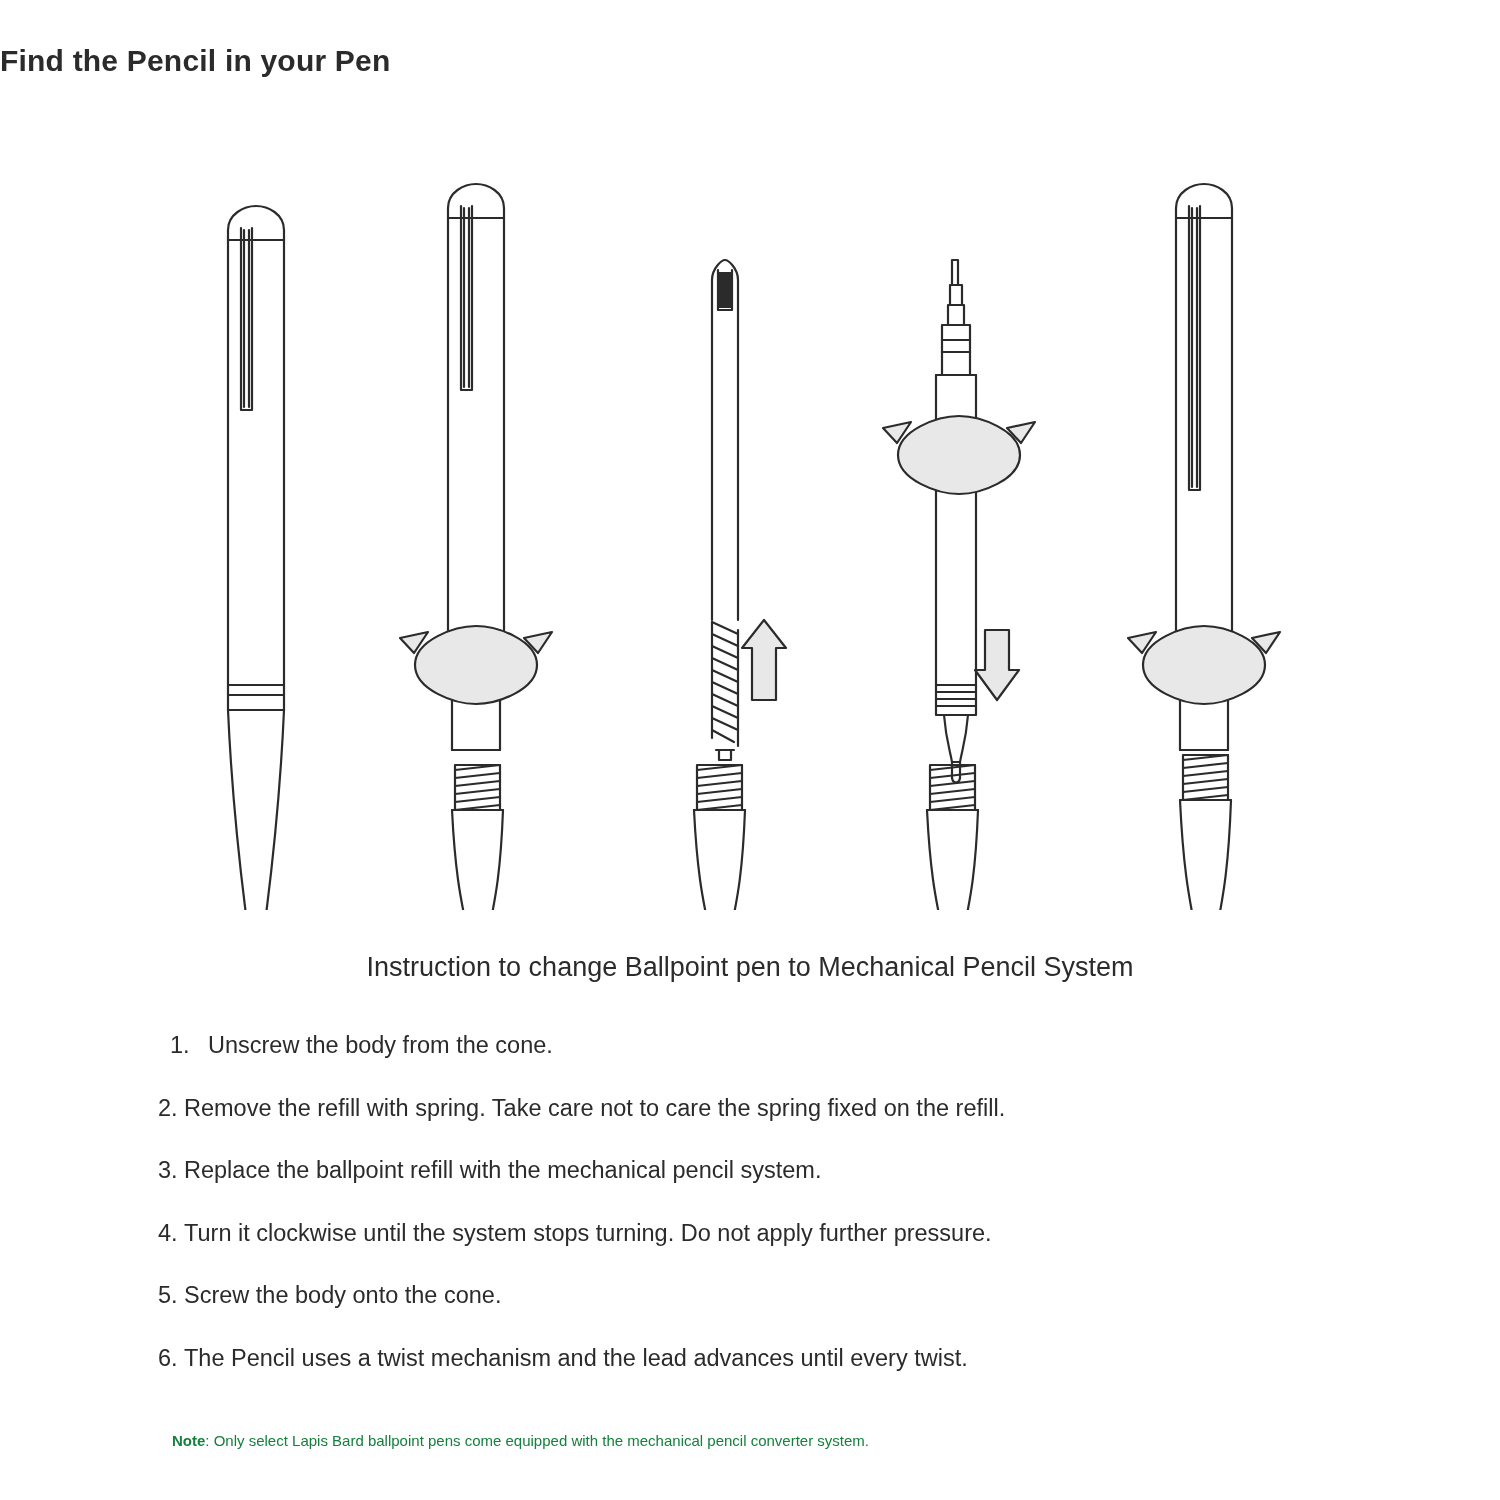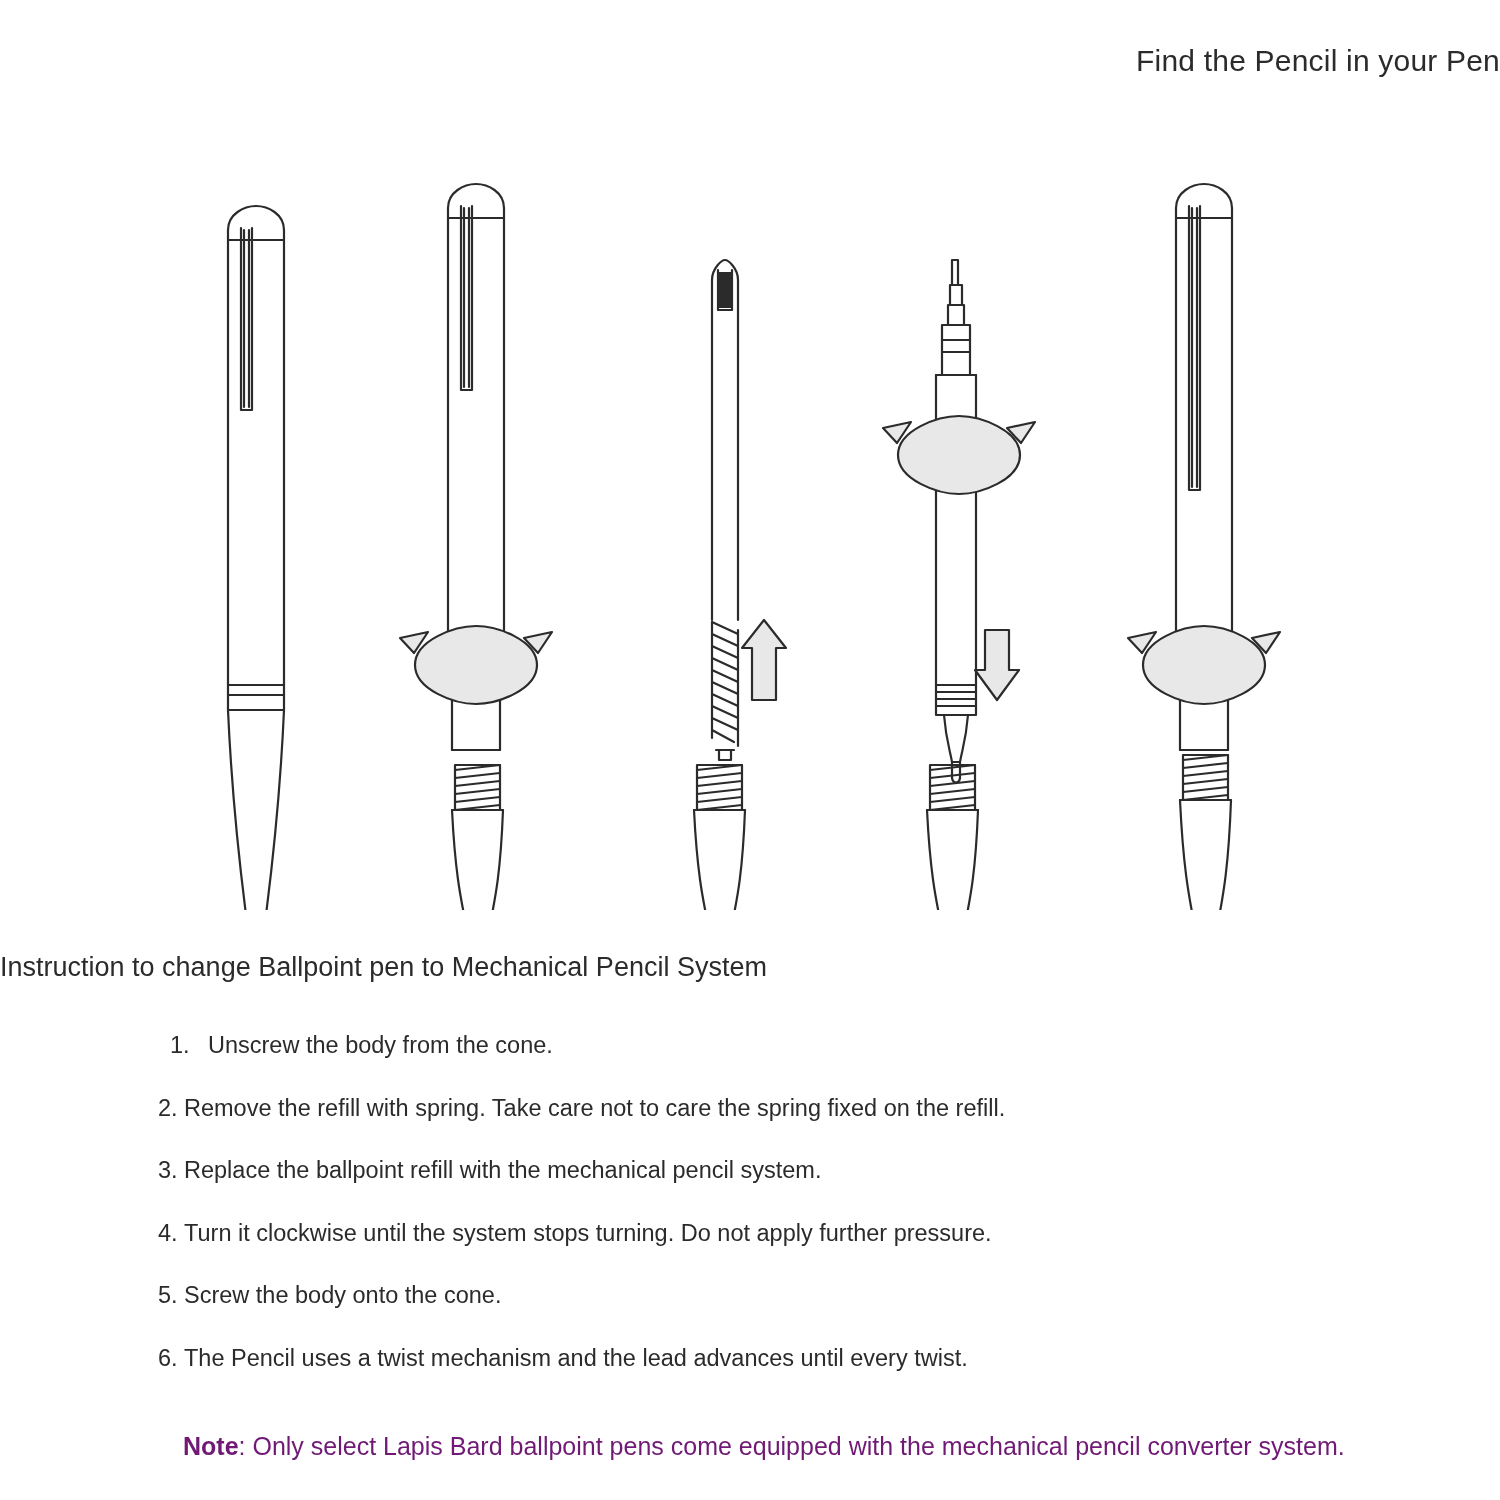--- a/index.html
+++ b/index.html
@@ -18,37 +18,39 @@
   .page {
     position: relative;
     width: 1500px;
     height: 1500px;
   }
   .title {
     position: absolute;
     top: 44px;
     left: 0;
     width: 1500px;
-    text-align: right;
+    text-align: left;
     font-size: 30px;
     letter-spacing: 0.2px;
     color: #2b2b2b;
+    font-weight: bold;
   }
   .diagram {
     position: absolute;
     top: 110px;
     left: 0;
     width: 1500px;
     height: 800px;
   }
   .subtitle {
     position: absolute;
     top: 952px;
     left: 0;
     width: 1500px;
+    text-align: center;
     font-size: 27px;
     color: #2b2b2b;
   }
   .steps {
     position: absolute;
     top: 1030px;
     left: 150px;
     width: 1250px;
   }
   .step {
@@ -63,23 +65,23 @@
     display: inline-block;
     min-width: 26px;
   }
   .step.first .num {
     min-width: 38px;
     padding-left: 12px;
   }
   .note {
     position: absolute;
     top: 1432px;
-    left: 183px;
-    font-size: 25px;
-    color: #701a75;
+    left: 172px;
+    font-size: 15px;
+    color: #15803d;
     white-space: nowrap;
   }
   .note b {
     font-weight: bold;
   }
 </style>
 </head>
 <body>
 
 <div class="page">

